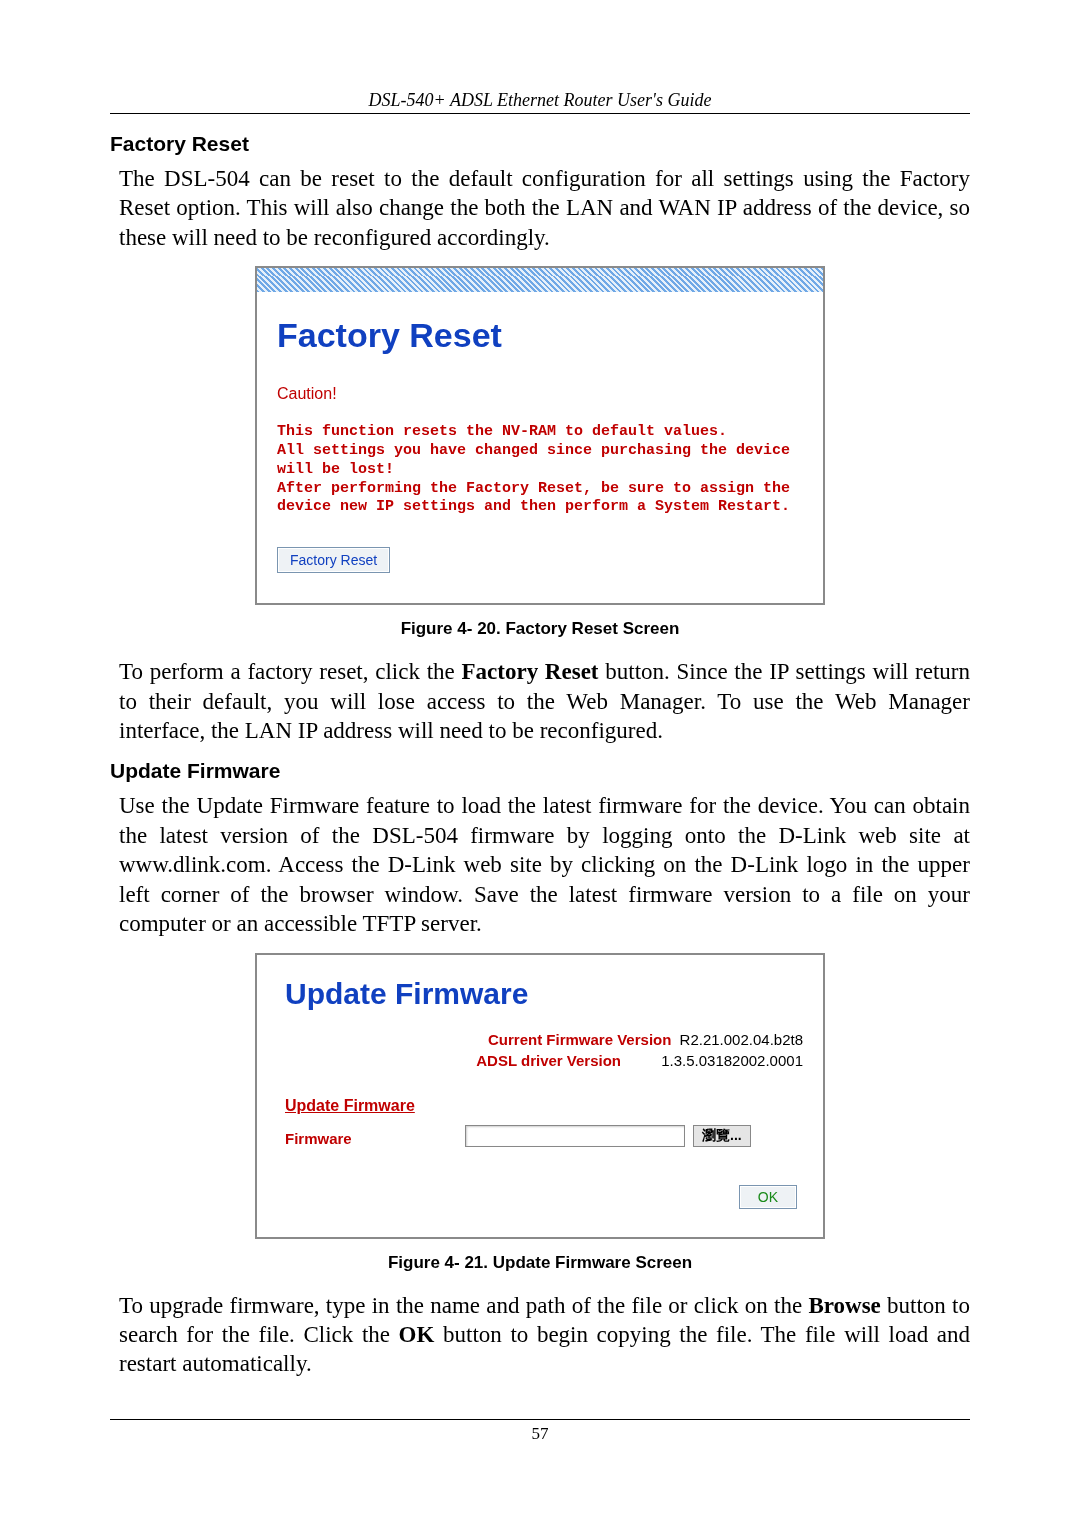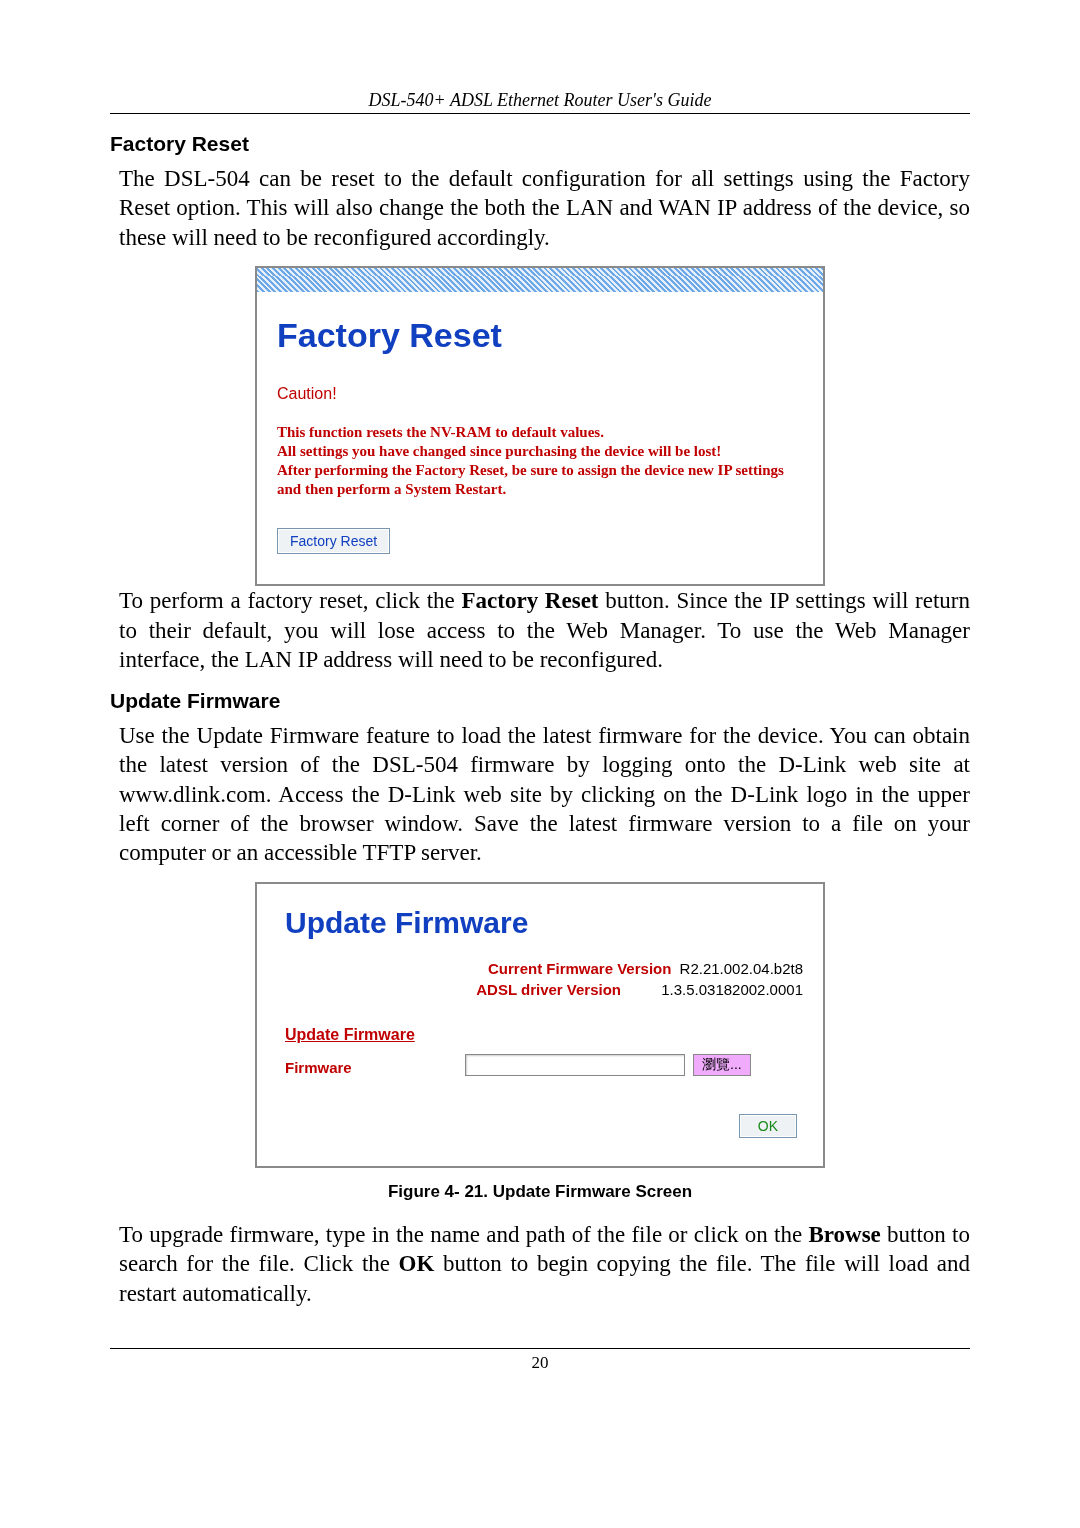--- a/index.html
+++ b/index.html
@@ -75,21 +75,21 @@
     font-size: 34px;
     color: #1040c0;
   }
   .ss-caution {
     font-family: Tahoma, Arial, sans-serif;
     color: #c00000;
     font-size: 16px;
     margin-top: 30px;
   }
   .ss-warn {
-    font-family: Liberation Serif, serif;
+    font-family: Liberation Mono, monospace;
     font-weight: bold;
     color: #c00000;
     font-size: 15px;
     margin-top: 20px;
     line-height: 1.25;
   }
   .ss-btn {
     display: inline-block;
     margin-top: 30px;
     padding: 4px 12px;
@@ -157,23 +157,24 @@
     height: 22px;
     border: 1px solid #888;
     background: #fff;
     box-sizing: border-box;
     box-shadow: inset 1px 1px 2px rgba(0,0,0,0.2);
   }
   .uf-browse {
     margin-left: 8px;
     padding: 1px 8px;
     font-size: 14px;
-    background: #f0abfc;
+    background: #e5e5e5;
     border: 1px solid #888;
     font-family: Arial, sans-serif;
+    font-weight: bold;
   }
   .ok-btn {
     float: right;
     margin-top: 38px;
     margin-right: 6px;
     padding: 3px 18px;
     font-family: Tahoma, Arial, sans-serif;
     font-size: 14px;
     color: #1a8a1a;
     background: #eef2f5;
@@ -208,20 +209,21 @@
     <div class="ss-topbar"></div>
     <div class="ss-inner">
       <div class="ss-title">Factory Reset</div>
       <div class="ss-caution">Caution!</div>
       <div class="ss-warn" style="white-space: pre-line;">This function resets the NV-RAM to default values.
 All settings you have changed since purchasing the device will be lost!
 After performing the Factory Reset, be sure to assign the device new IP settings and then perform a System Restart.</div>
       <div class="ss-btn">Factory Reset</div>
     </div>
   </div>
+  <div class="figure-caption">Figure 4- 20. Factory Reset Screen</div>
 
   <p class="body">
     <span>To perform a factory reset, click the </span><span class="bold">Factory Reset</span><span> button. Since the IP settings will return to their default, you will lose access to the Web Manager. To use the Web Manager interface, the LAN IP address will need to be reconfigured.</span>
   </p>
 
   <h2 class="section">Update Firmware</h2>
   <p class="body">Use the Update Firmware feature to load the latest firmware for the device. You can obtain the latest version of the DSL-504 firmware by logging onto the D-Link web site at www.dlink.com. Access the D-Link web site by clicking on the D-Link logo in the upper left corner of the browser window. Save the latest firmware version to a file on your computer or an accessible TFTP server.</p>
 
   <div class="screenshot2 clearfix">
     <div class="ss2-title">Update Firmware</div>
@@ -244,14 +246,14 @@
 
     <div class="ok-btn">OK</div>
   </div>
   <div class="figure-caption">Figure 4- 21. Update Firmware Screen</div>
 
   <p class="body">
     <span>To upgrade firmware, type in the name and path of the file or click on the </span><span class="bold">Browse</span><span> button to search for the file. Click the </span><span class="bold">OK</span><span> button to begin copying the file. The file will load and restart automatically.</span>
   </p>
 
   <hr class="bottom-rule">
-  <div class="page-number">20</div>
+  <div class="page-number">57</div>
 </div>
 
 </body></html>

